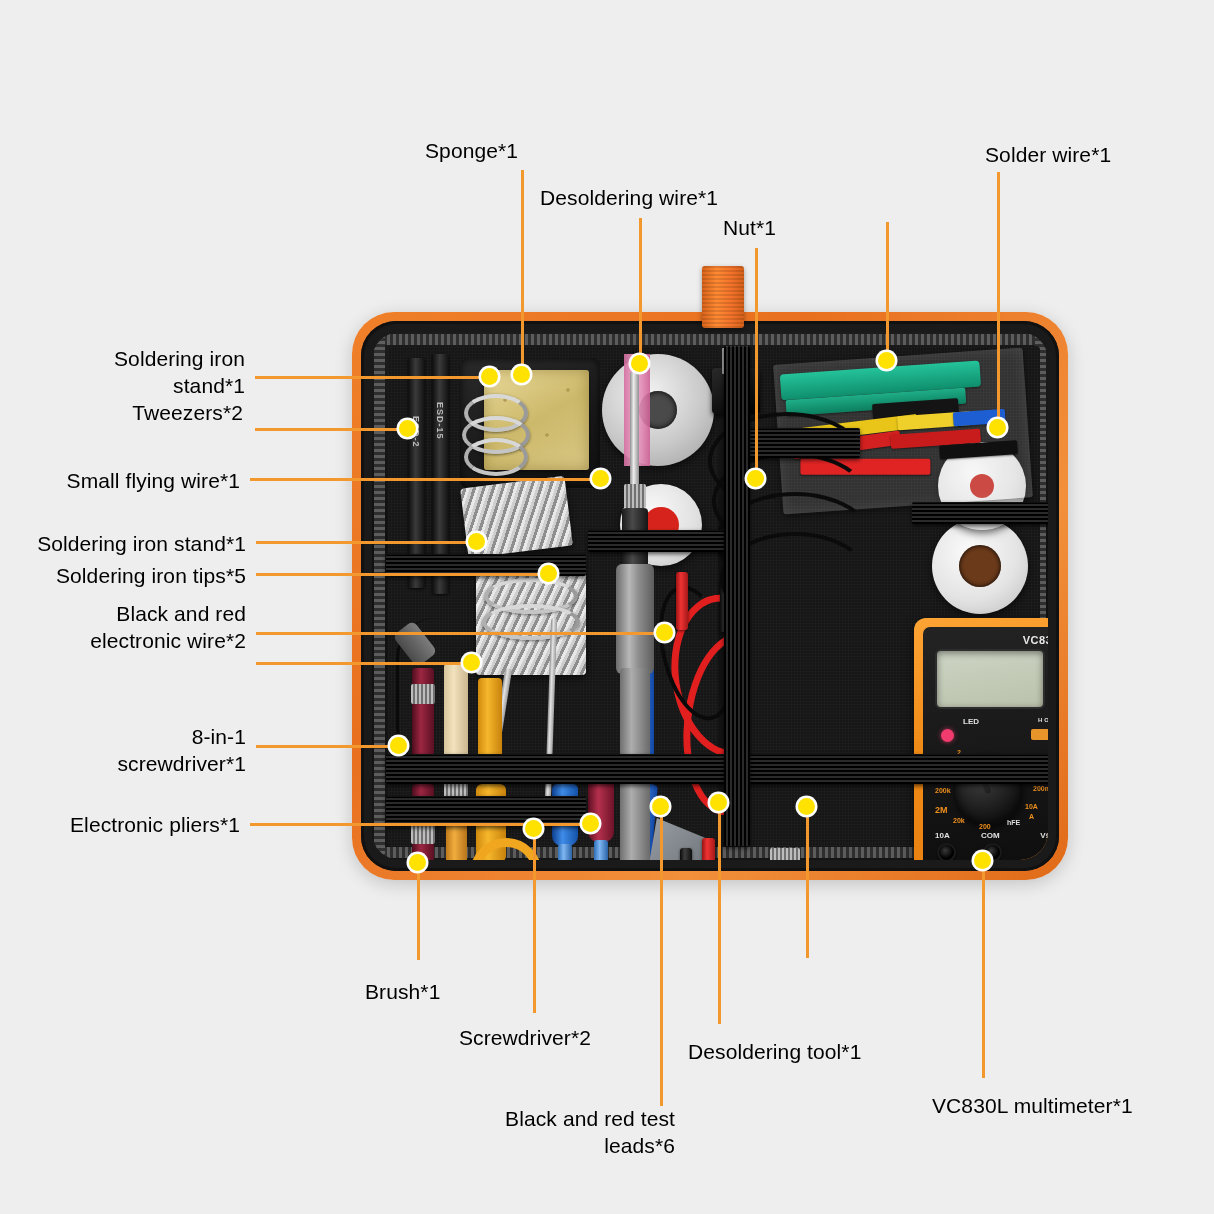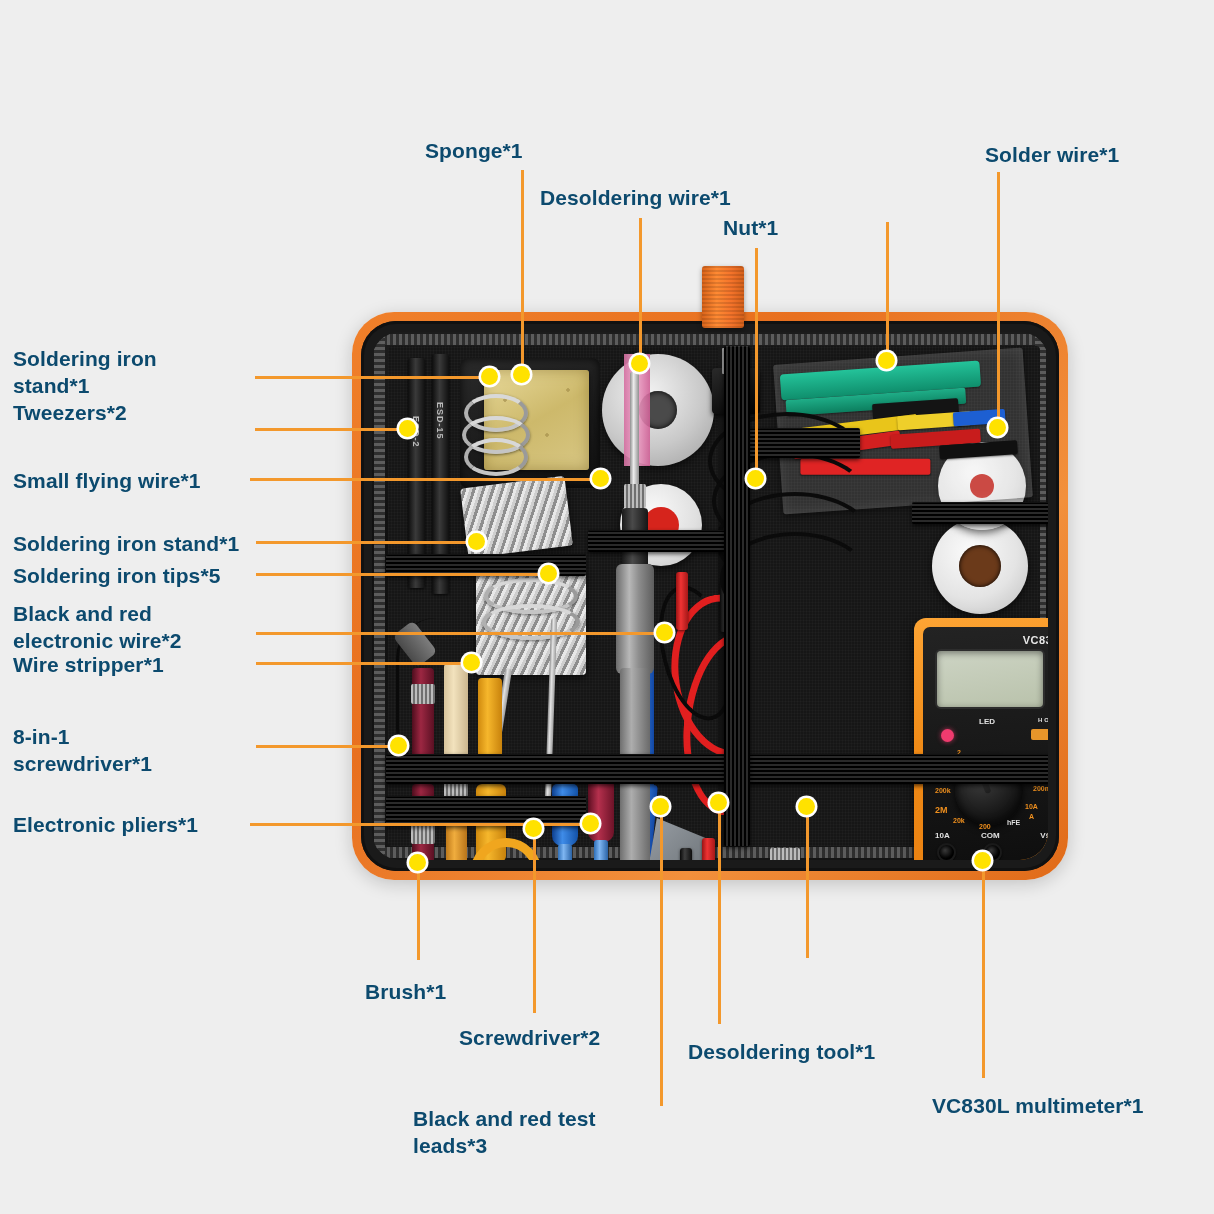--- a/index.html
+++ b/index.html
@@ -8,28 +8,28 @@
     background:#eeeeee;
     font-family:"Liberation Sans", sans-serif;
     overflow:hidden;
     position:relative;
   }
   #stage{position:absolute;inset:0;}
 
   
   .callout{
     position:absolute;
-    color:#0c4a6e;
+    color:#000000;
     font-size:21px;
-    font-weight:700;
+    font-weight:400;
     line-height:1.30;
     letter-spacing:.1px;
     white-space:pre-line;
   }
-  .callout.r{margin-left:13px;}
+  .callout.r{text-align:right;}
   .callout.l{text-align:left;}
 
   
   .lead{position:absolute;background:#f3982c;}
   .lead.h{height:3px;}
   .lead.v{width:3px;}
 
   
   .dot{
     position:absolute;width:17px;height:17px;border-radius:50%;
@@ -371,21 +371,21 @@
       <div class="it" style="left:258px;top:40px;width:9px;height:118px;background:linear-gradient(90deg,#8f8f8f,#ededed 40%,#909090);border-radius:2px;"></div>
       <div class="it knurl" style="left:252px;top:152px;width:22px;height:24px;"></div>
       <div class="it" style="left:250px;top:176px;width:26px;height:70px;background:linear-gradient(90deg,#1a1a1a,#4a4a4a 40%,#161616);border-radius:4px;"></div>
       <div class="it iron-grip" style="left:244px;top:232px;width:38px;height:110px;"></div>
       <div class="it" style="left:248px;top:336px;width:30px;height:210px;background:linear-gradient(90deg,#6f6f6f,#adadad 38%,#6a6a6a);border-radius:4px;"></div>
 
       <div class="mm" style="left:542px;top:286px;width:152px;height:250px;">
         <div class="mm-body">
           <div class="mm-brand">VC830L</div>
           <div class="lcd" style="left:14px;top:24px;width:106px;height:56px;"></div>
-          <div class="mm-lab" style="left:32px;top:90px;padding-left:24px;">LED</div>
+          <div class="mm-lab" style="left:16px;top:90px;padding-left:24px;">LED</div>
           <div class="ledred" style="left:18px;top:102px;width:13px;height:13px;"></div>
           <div class="mm-lab sm" style="right:12px;top:90px;letter-spacing:2px;">HOLD</div>
           <div style="position:absolute;right:10px;top:102px;width:34px;height:11px;background:#e7952a;border-radius:2px;"></div>
 
           <div class="dial" style="left:32px;top:130px;width:68px;height:68px;"></div>
           <div class="scale" style="left:34px;top:122px;">2</div>
           <div class="scale" style="left:12px;top:140px;">200m</div>
           <div class="scale" style="left:12px;top:160px;">200k</div>
           <div class="scale" style="left:12px;top:178px;font-size:9px;">2M</div>
           <div class="scale" style="left:30px;top:190px;">20k</div>
@@ -487,25 +487,24 @@
   <div class="callout l" style="left:985px;top:141px;">Solder wire*1</div>
 
   <div class="callout r" style="left:0px;width:245px;top:345px;">Soldering iron
 stand*1</div>
   <div class="callout r" style="left:0px;width:243px;top:399px;">Tweezers*2</div>
   <div class="callout r" style="left:0px;width:240px;top:467px;">Small flying wire*1</div>
   <div class="callout r" style="left:0px;width:246px;top:530px;">Soldering iron stand*1</div>
   <div class="callout r" style="left:0px;width:246px;top:562px;">Soldering iron tips*5</div>
   <div class="callout r" style="left:0px;width:246px;top:600px;">Black and red
 electronic wire*2</div>
-  <div class="callout r" style="left:0px;width:246px;top:651px;">Wire stripper*1</div>
   <div class="callout r" style="left:0px;width:246px;top:723px;">8-in-1
 screwdriver*1</div>
   <div class="callout r" style="left:0px;width:240px;top:811px;">Electronic pliers*1</div>
 
   <div class="callout l" style="left:365px;top:978px;">Brush*1</div>
   <div class="callout l" style="left:459px;top:1024px;">Screwdriver*2</div>
   <div class="callout r" style="left:400px;width:275px;top:1105px;">Black and red test
-leads*3</div>
+leads*6</div>
   <div class="callout l" style="left:688px;top:1038px;">Desoldering tool*1</div>
   <div class="callout l" style="left:932px;top:1092px;">VC830L multimeter*1</div>
 
 </div>
 
 </body></html>

